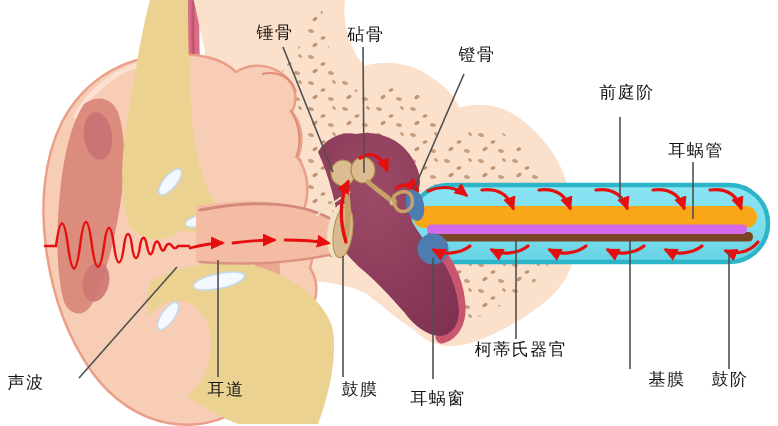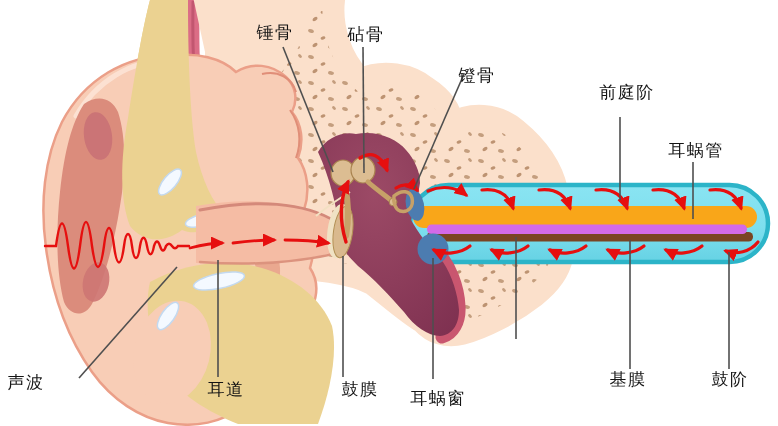--- a/index.html
+++ b/index.html
@@ -223,23 +223,24 @@
     <path d="M620,117 L620,200"></path>
     <path d="M693,162 L693,219"></path>
     <path d="M283,47 L333,172"></path>
     <path d="M363,47 L364,173"></path>
     <path d="M464,74 L414,189"></path>
   </g>
 </svg>
 
 <div class="lbl" style="left:275px;top:24px">锤骨</div>
 <div class="lbl" style="left:366px;top:26px">砧骨</div>
-<div class="lbl" style="left:477px;top:67px">镫骨</div>
+<div class="lbl" style="left:477px;top:46px">镫骨</div>
 <div class="lbl" style="left:627px;top:84px">前庭阶</div>
 <div class="lbl" style="left:696px;top:142px">耳蜗管</div>
 <div class="lbl" style="left:26px;top:374px">声波</div>
 <div class="lbl" style="left:226px;top:381px">耳道</div>
 <div class="lbl" style="left:360px;top:381px">鼓膜</div>
 <div class="lbl" style="left:438px;top:390px">耳蜗窗</div>
-<div class="lbl" style="left:628px;top:371px">基膜</div>
+<div class="lbl" style="left:521px;top:341px">柯蒂氏器官</div>
+<div class="lbl" style="left:667px;top:371px">基膜</div>
 <div class="lbl" style="left:730px;top:371px">鼓阶</div>
 
 </div>
 
 </body></html>

